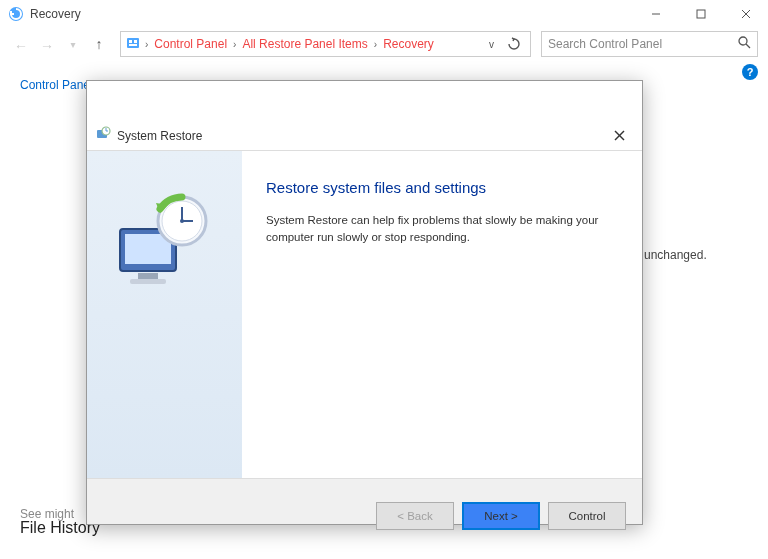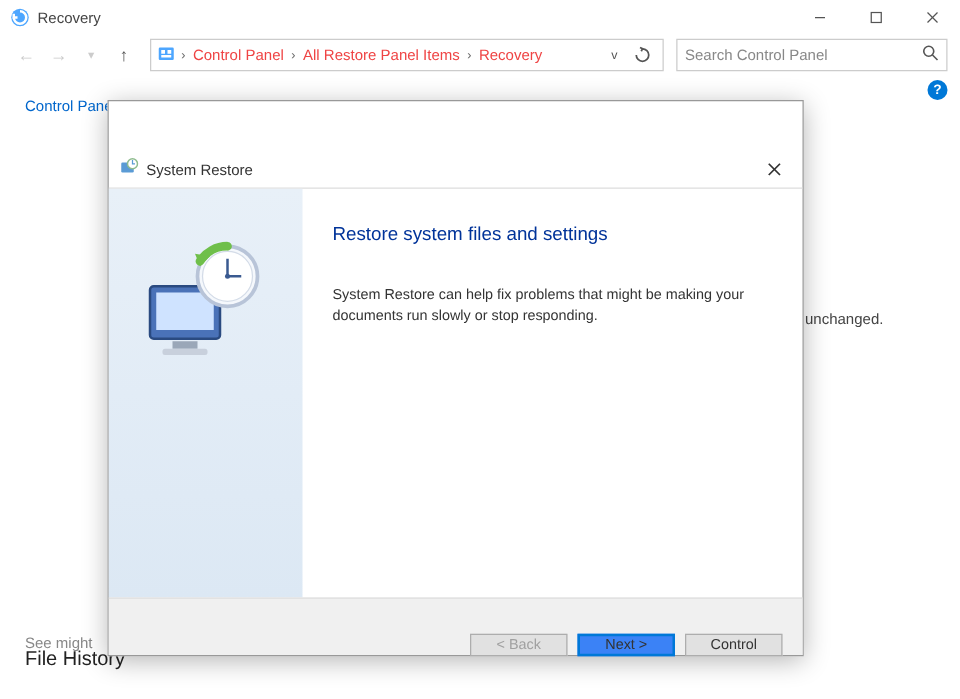--- a/index.html
+++ b/index.html
@@ -89,28 +89,28 @@
     .dlg-titlebar .dlg-title { font-size: 12px; color: #333; flex: 1; margin-left: 6px; }
     .dlg-close { width: 30px; height: 28px; display: flex; align-items: center; justify-content: center; color: #333; font-size: 14px; }
     .dlg-body { flex: 1; display: flex; }
     .dlg-side {
       width: 155px;
       background: linear-gradient(to bottom, #e8f0f8, #dce8f4);
       display: flex; align-items: flex-start; justify-content: center; padding-top: 40px;
     }
     .restore-icon { width: 110px; height: 100px; }
     .dlg-main { flex: 1; padding: 28px 24px 12px 24px; }
-    .dlg-heading { font-size: 15px; color: #003399; margin-bottom: 32px; }
+    .dlg-heading { font-size: 15px; color: #003399; margin-bottom: 16px; }
     .dlg-para { font-size: 11.5px; color: #333; line-height: 1.45; margin-bottom: 18px; max-width: 340px; }
     .dlg-footer {
       height: 46px; background: #f0f0f0; border-top: 1px solid #ddd;
       display: flex; align-items: center; justify-content: flex-end; padding: 0 16px; gap: 8px;
     }
     .dlg-btn {
-      min-width: 78px; height: 18px; border: 1px solid #adadad; background: #e1e1e1;
+      min-width: 78px; height: 28px; border: 1px solid #adadad; background: #e1e1e1;
       font-size: 11.5px; color: #333; display: flex; align-items: center; justify-content: center;
       padding: 0 10px;
       margin-top: 28px;
     }
     .dlg-btn.disabled { color: #a0a0a0; }
     .dlg-btn.primary { border: 2px solid #0078d7; background: #3b82f6; }
   </style>
 </head>
 <body>
 
@@ -231,21 +231,21 @@
           <line x1="72" y1="30" x2="83" y2="30" stroke="#3a5a90" stroke-width="2"></line>
           <circle cx="72" cy="30" r="2" fill="#3a5a90"></circle>
 
           <path d="M50 18 A26 26 0 0 1 72 6" fill="none" stroke="#6fbf4a" stroke-width="7" stroke-linecap="round"></path>
           <path d="M46 12 L50 22 L58 14 Z" fill="#6fbf4a"></path>
         </svg>
       </span>
     </div>
     <div class="dlg-main">
       <div class="dlg-heading">Restore system files and settings</div>
-      <div class="dlg-para">System Restore can help fix problems that might be making your documents run slowly or stop responding.</div>
+      <div class="dlg-para">System Restore can help fix problems that slowly be making your computer run slowly or stop responding.</div>
     </div>
   </div>
   <div class="dlg-footer">
     <div class="dlg-btn disabled">&lt; Back</div>
     <div class="dlg-btn primary">Next &gt;</div>
     <div class="dlg-btn">Control</div>
   </div>
 </div>
 
 </body></html>

